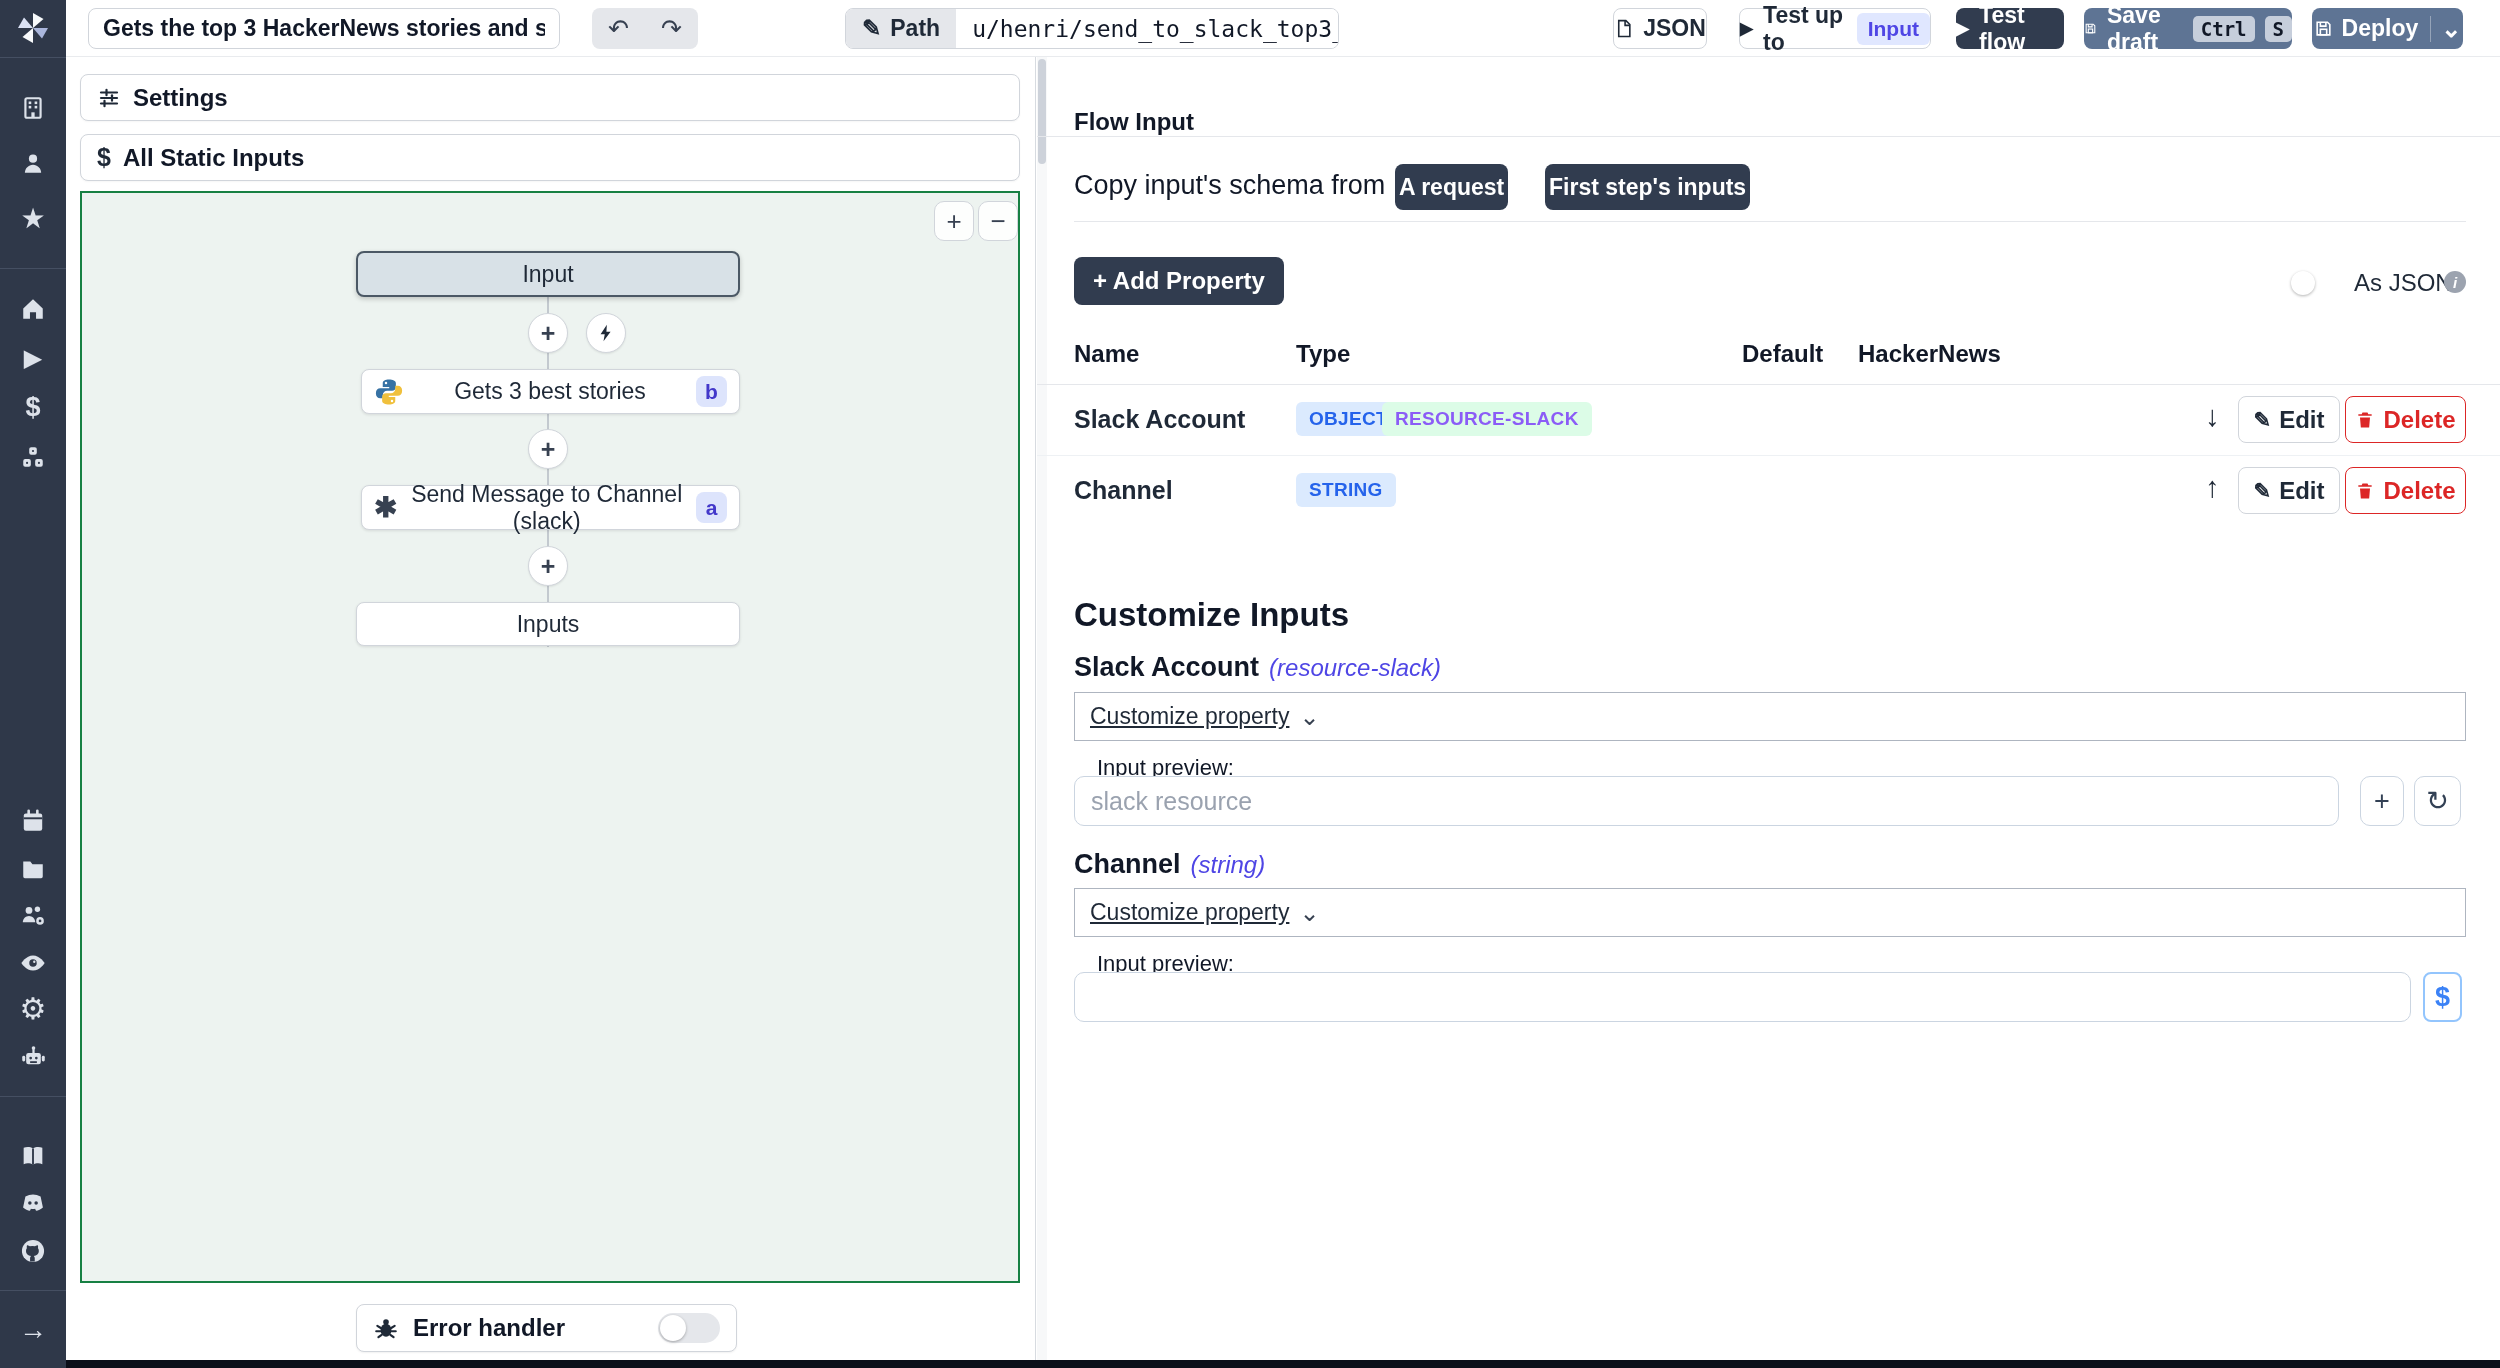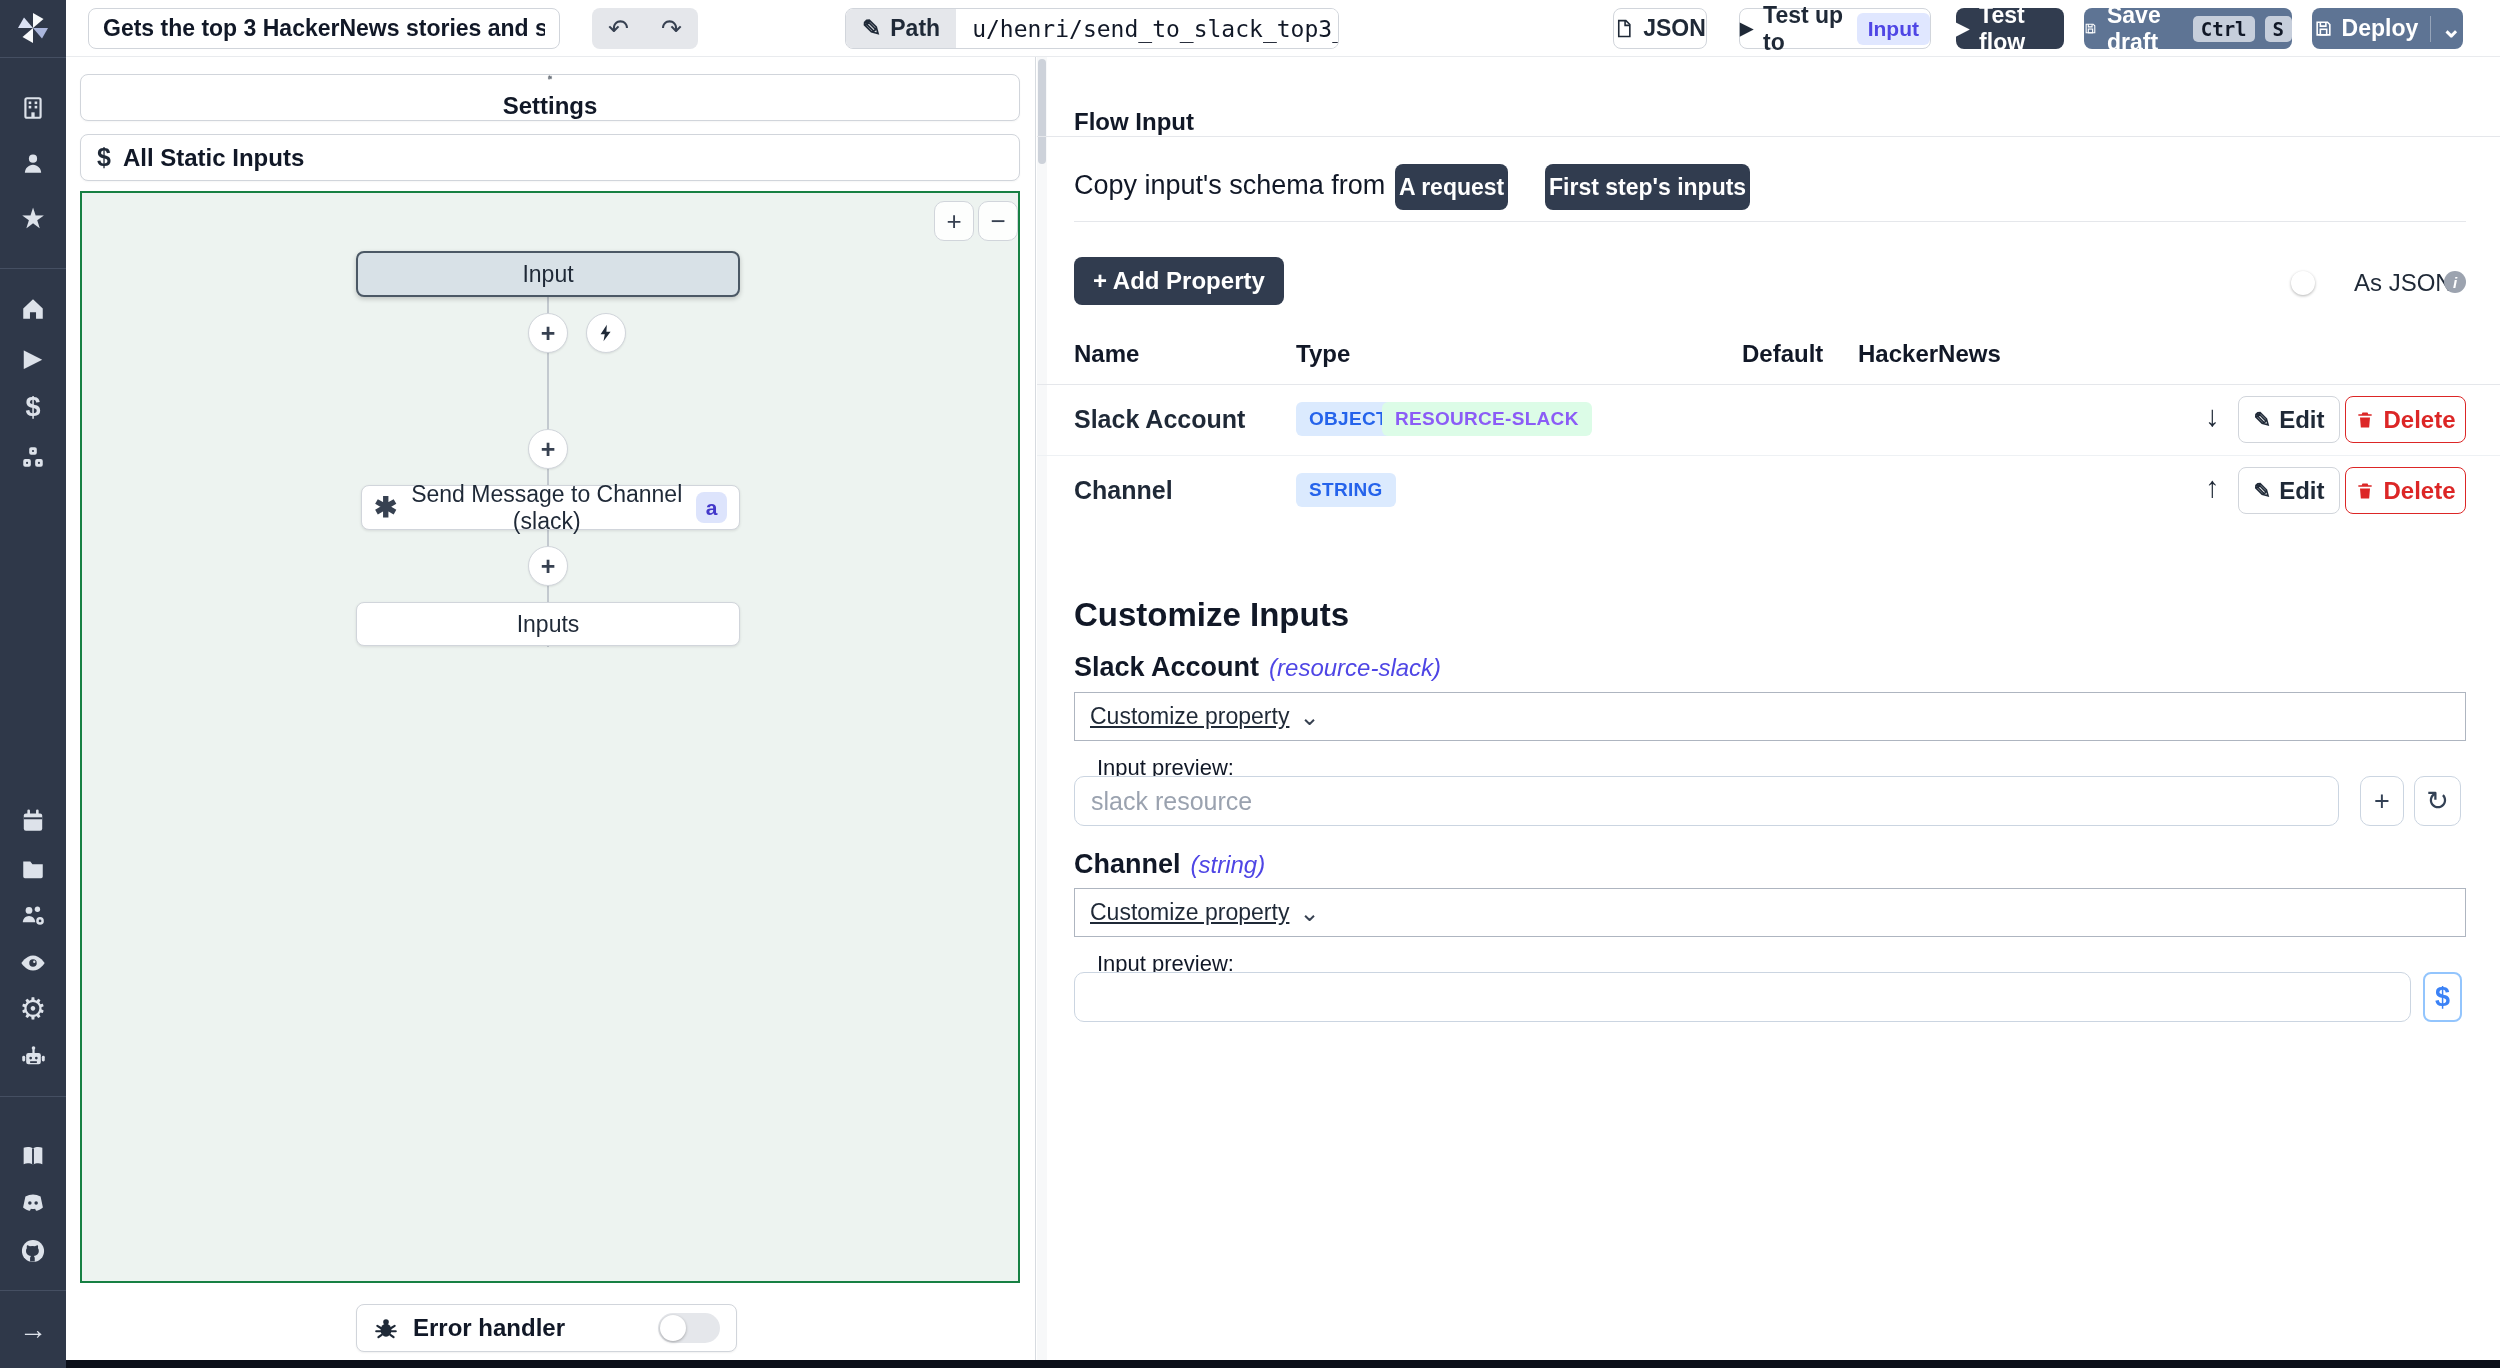--- a/index.html
+++ b/index.html
@@ -260,21 +260,21 @@
           <path d="M8 4v5h7V4"></path>
           <rect x="8" y="13" width="8" height="7"></rect>
         </svg>
       <span>Deploy</span>
       <span style="width:1px;height:26px;background:rgba(255,255,255,.35);margin:0 10px 0 12px;"></span>
       <span style="font-size:24px;">⌄</span>
     </div>
   </div>
 
   <div id="panel-left" class="abs">
-    <div class="lp-row" style="top:17px;flex-direction:column;">
+    <div class="lp-row" style="top:17px;">
       <svg width="24" height="24" viewBox="0 0 24 24" fill="none" stroke="#1f2937" stroke-width="2.2" stroke-linecap="round">
           <path d="M4 6.5h16"></path>
           <path d="M9.5 3.8v5.4"></path>
           <path d="M4 12h16"></path>
           <path d="M15 9.3v5.4"></path>
           <path d="M4 17.5h16"></path>
           <path d="M7.5 14.8v5.4"></path>
         </svg>
       <span>Settings</span>
     </div>
@@ -291,20 +291,30 @@
 
       <div id="node-input" class="node" style="left:274px;top:58px;width:384px;height:46px;">Input</div>
 
       <div class="circ" style="left:446px;top:120px;">+</div>
       <div class="circ" style="left:504px;top:120px;">
         <svg width="20" height="20" viewBox="0 0 24 24" fill="#1f2937">
             <path d="M13 2 5.5 13.5h5L9 22l8.5-11.5h-5z"></path>
           </svg>
       </div>
 
+      <div class="node step" style="left:279px;top:176px;width:379px;height:45px;">
+        <svg width="30" height="30" viewBox="0 0 24 24">
+            <path fill="#3772a4" d="M12 2c-3 0-5 1-5 3v3h5.2v1H5c-2 0-3.5 1.4-3.5 4s1.5 4 3.5 4h2v-2.5C7 12.6 8.6 11 10.5 11h4c1.7 0 3-1.3 3-3V5c0-2-2.5-3-5.5-3z"></path>
+            <path fill="#f0c03c" d="M12 22c3 0 5-1 5-3v-3h-5.2v-1H19c2 0 3.5-1.4 3.5-4S21 7 19 7h-2v2.5c0 1.9-1.6 3.5-3.5 3.5h-4c-1.7 0-3 1.3-3 3v3c0 2 2.5 3 5.5 3z"></path>
+            <circle cx="9.6" cy="4.8" r="1" fill="#fff"></circle>
+            <circle cx="14.4" cy="19.2" r="1" fill="#fff"></circle>
+          </svg>
+        <span class="lbl">Gets 3 best stories</span>
+        <span class="node-badge">b</span>
+      </div>
 
       <div class="circ" style="left:446px;top:236px;">+</div>
 
       <div class="node step" style="left:279px;top:292px;width:379px;height:45px;">
         <span style="font-size:28px;font-weight:700;color:#374151;line-height:1;">✱</span>
         <span class="lbl">Send Message to Channel (slack)</span>
         <span class="node-badge">a</span>
       </div>
 
       <div class="circ" style="left:446px;top:353px;">+</div>

